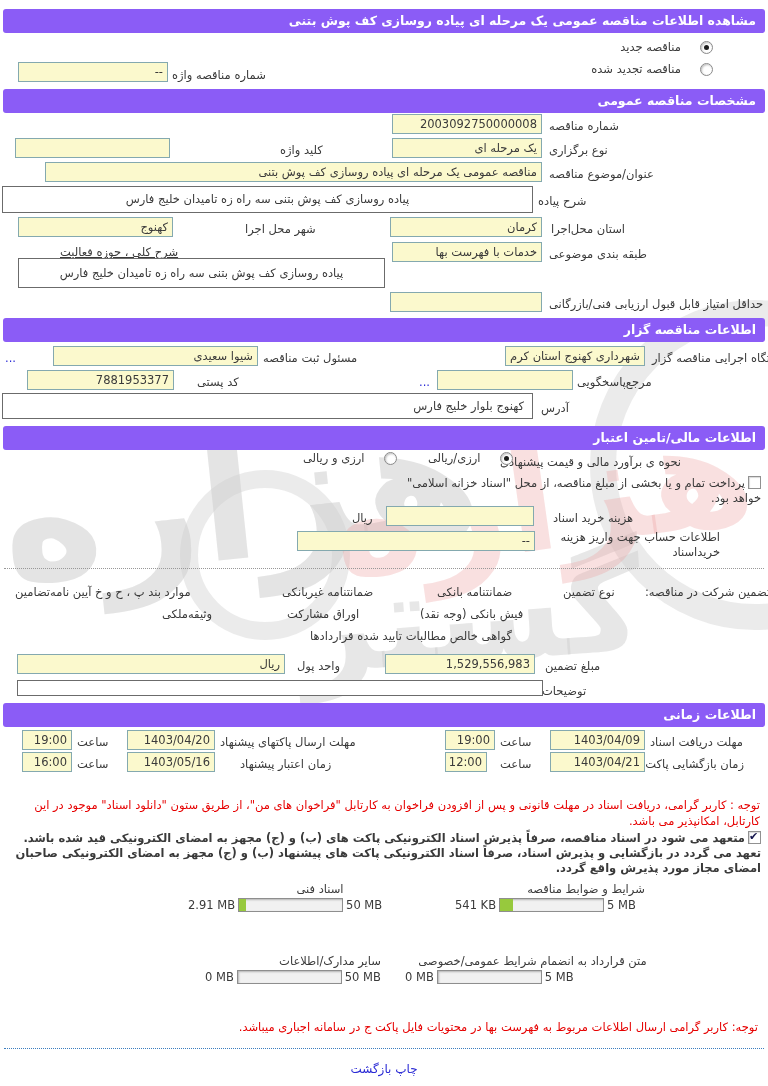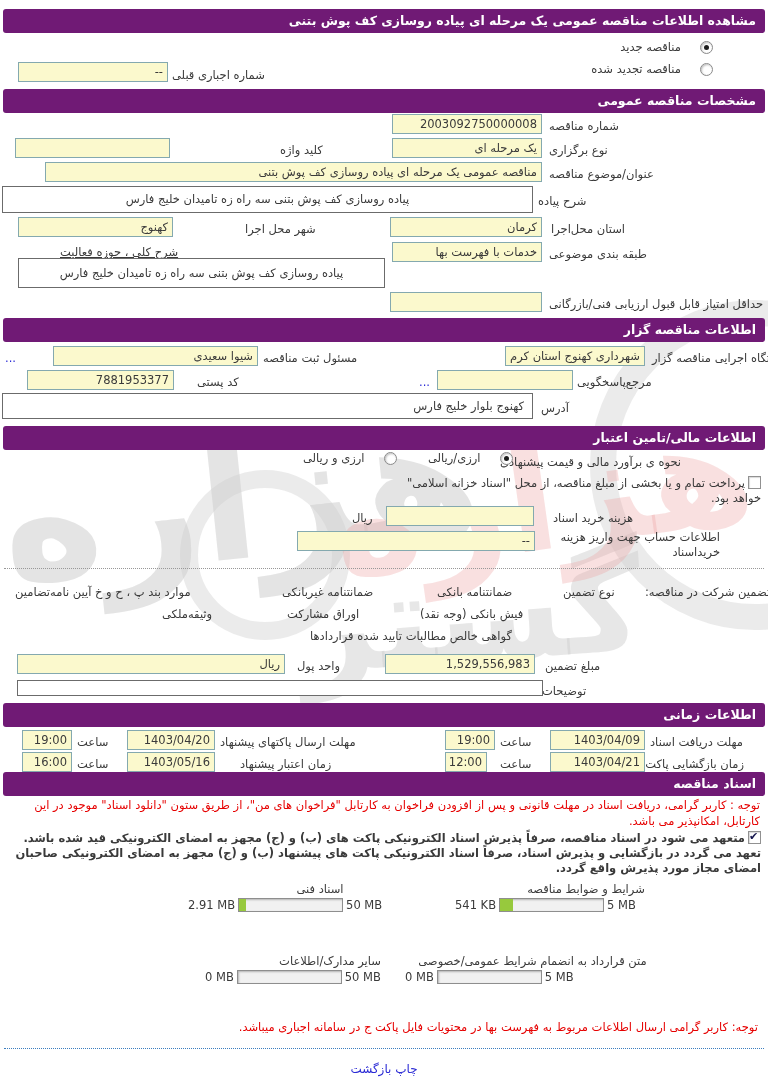--- a/index.html
+++ b/index.html
@@ -7,21 +7,21 @@
   #screen{position:relative;width:768px;height:1086px;overflow:hidden;direction:rtl;
           font-family:"DejaVu Sans",sans-serif;font-size:11.5px;color:#3a3a3a;background:#fff}
   .abs{position:absolute;z-index:2}
   .lbl{position:absolute;z-index:2;white-space:nowrap;line-height:18px}
   .inp{position:absolute;z-index:2;height:20px;line-height:18px;background:#FBF9CD;
        border:1px solid #84A9AF;padding:0 4px;white-space:nowrap;overflow:hidden}
   .inp.white{background:#fff;border:1px solid #6b6b6b}
   .box{position:absolute;z-index:2;background:#fff;border:1px solid #6b6b6b;overflow:hidden;line-height:25px}
   .box.center{text-align:center}
   .box.right{text-align:right;padding:0 8px}
-  .hdr{position:absolute;z-index:2;left:3px;right:3px;height:24px;background:#701a75;border-radius:3px;
+  .hdr{position:absolute;z-index:2;left:3px;right:3px;height:24px;background:#8b5cf6;border-radius:3px;
        color:#fff;font-weight:bold;font-size:12.5px;line-height:23px;padding-right:9px}
   .radio-group{display:flex;align-items:flex-end;gap:19px}
   .radio{display:inline-block;flex:0 0 auto;width:13px;height:13px;border:1px solid #8a8a8a;border-radius:50%;
          background:#fff;position:relative;box-shadow:inset 1px 1px 2px rgba(0,0,0,.25)}
   .radio.on::after{content:"";position:absolute;left:3px;top:3px;width:5px;height:5px;border-radius:50%;background:#1c1c1c}
   .cb{display:inline-block;width:13px;height:13px;border:1px solid #919191;background:#fff;
       position:relative;vertical-align:-2px;box-shadow:inset 1px 1px 1px rgba(0,0,0,.15)}
   .cb.on::after{content:"✔";position:absolute;left:0;top:-3px;font-size:11px;color:#15154d;font-weight:bold}
   .link{color:#2B2BD5;cursor:pointer}
   .red{color:#E60000}
@@ -52,21 +52,21 @@
   <div class="hdr" style="top:9px">مشاهده اطلاعات مناقصه عمومی یک مرحله ای پیاده روسازی کف پوش بتنی</div>
 
   <div class="abs radio-group" style="right:55px;top:40px">
     <span class="radio on"></span>
     <span>مناقصه جدید</span>
   </div>
   <div class="abs radio-group" style="right:55px;top:62px">
     <span class="radio"></span>
     <span>مناقصه تجدید شده</span>
   </div>
-  <span class="lbl" style="left:172px;top:66px">شماره اجباری قبلی</span>
+  <span class="lbl" style="left:172px;top:66px">شماره مناقصه واژه</span>
   <div class="inp" style="left:18px;top:62px;width:150px">--</div>
 
   <div class="hdr" style="top:89px">مشخصات مناقصه عمومی</div>
 
   <span class="lbl" style="left:549px;top:117px">شماره مناقصه</span>
   <div class="inp" style="left:392px;top:114px;width:150px">2003092750000008</div>
 
   <span class="lbl" style="left:549px;top:141px">نوع برگزاری</span>
   <div class="inp" style="left:392px;top:138px;width:150px">یک مرحله ای</div>
   <span class="lbl" style="left:280px;top:141px">کلید واژه</span>
@@ -173,21 +173,20 @@
   <span class="lbl" style="left:632px;top:755px">زمان بازگشایی پاکت ها</span>
   <div class="inp" style="left:550px;top:752px;width:95px">1403/04/21</div>
   <span class="lbl" style="left:500px;top:755px">ساعت</span>
   <div class="inp" style="left:445px;top:752px;width:42px">12:00</div>
 
   <span class="lbl" style="left:240px;top:755px">زمان اعتبار پیشنهاد</span>
   <div class="inp" style="left:127px;top:752px;width:88px">1403/05/16</div>
   <span class="lbl" style="left:77px;top:755px">ساعت</span>
   <div class="inp" style="left:22px;top:752px;width:50px">16:00</div>
 
-  <div class="hdr" style="top:772px">اسناد مناقصه</div>
 
   <div class="abs red" style="right:8px;top:797px;width:752px;line-height:16px;text-align:right">توجه : کاربر گرامی، دریافت اسناد در مهلت قانونی و پس از افزودن فراخوان به کارتابل "فراخوان های من"، از طریق ستون "دانلود اسناد" موجود در این کارتابل، امکانپذیر می باشد.</div>
 
   <div class="abs bold" style="right:7px;top:831px;width:753px;line-height:15px;text-align:right">
     <span class="cb on" style="margin-left:3px"></span><span>متعهد می شود در اسناد مناقصه، صرفاً پذیرش اسناد الکترونیکی پاکت های (ب) و (ج) مجهز به امضای الکترونیکی قید شده باشد. تعهد می گردد در بازگشایی و پذیرش اسناد، صرفاً اسناد الکترونیکی پاکت های پیشنهاد (ب) و (ج) مجهز به امضای الکترونیکی صاحبان امضای مجاز مورد پذیرش واقع گردد.</span>
   </div>
 
   <div class="lbl" style="left:466px;top:880px;width:240px;text-align:center">شرایط و ضوابط مناقصه</div>
   <div class="bar-row" style="left:455px;top:898px">
     <span>541 KB</span>

